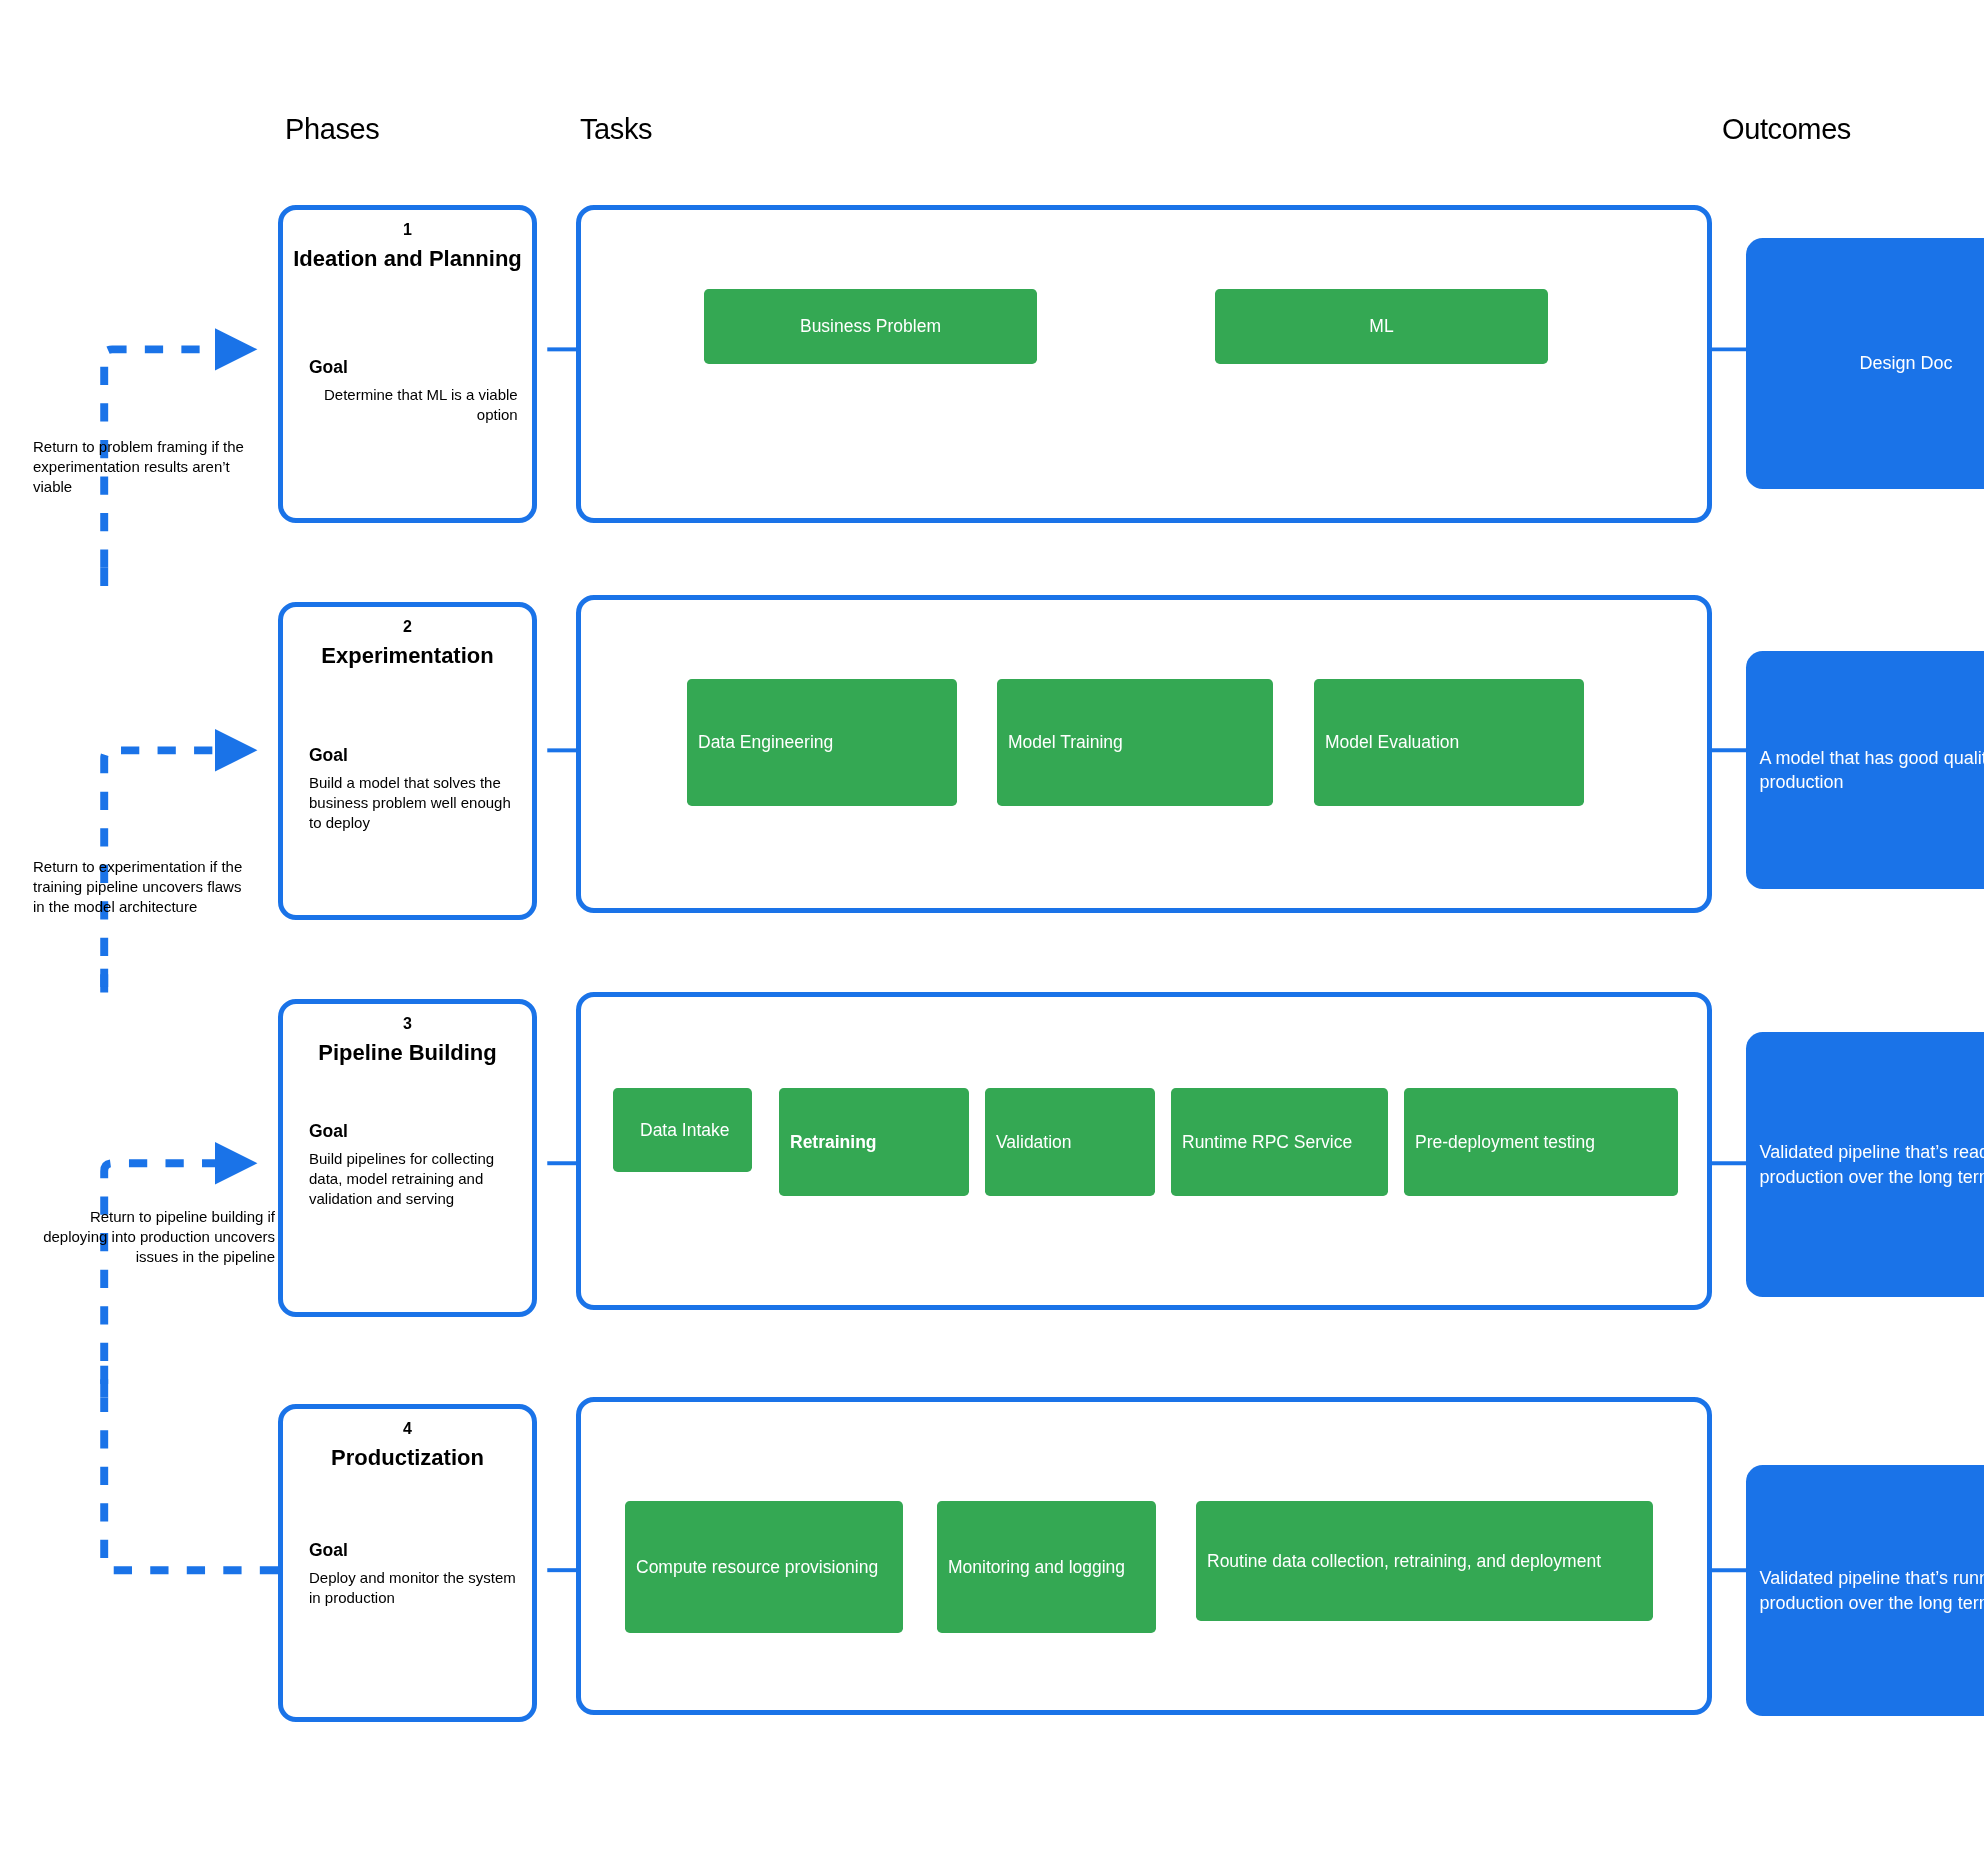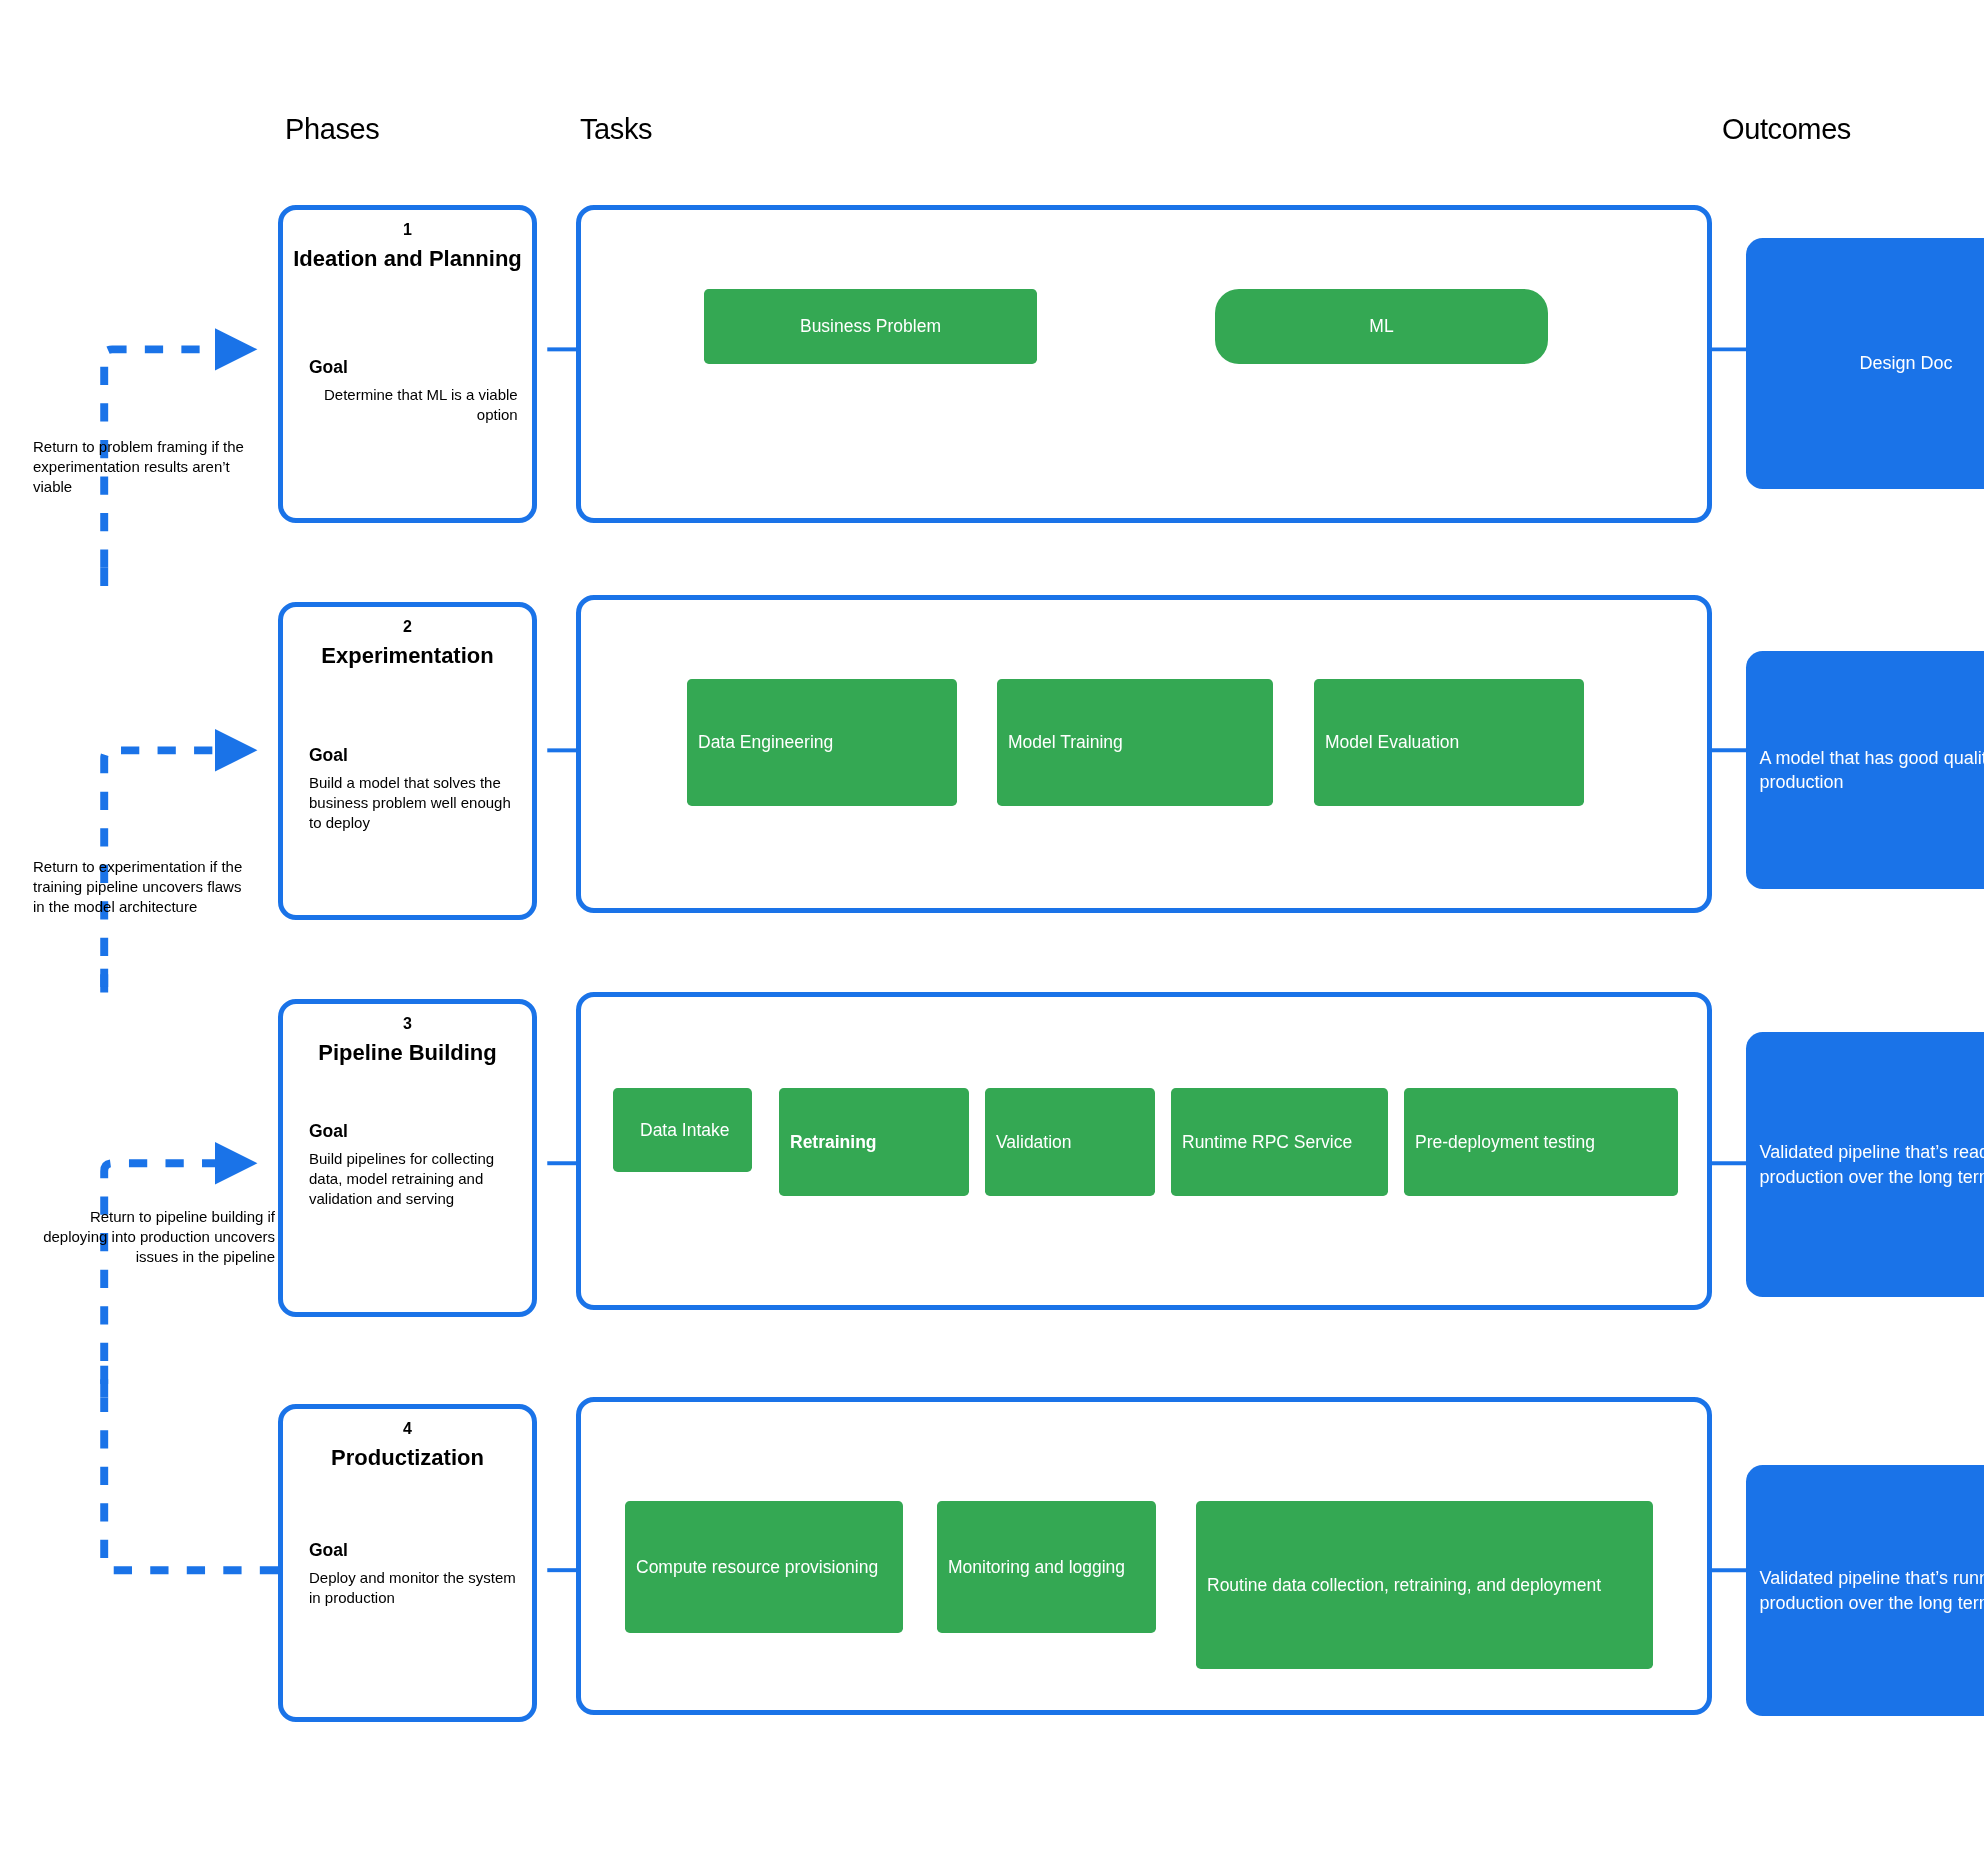--- a/index.html
+++ b/index.html
@@ -124,21 +124,21 @@
   <div class="phase-num">1</div>
   <div class="phase-title">Ideation and Planning</div>
   <div class="phase-goal-label" style="top:147px;">Goal</div>
   <div class="phase-goal-text" style="top:175px;text-align:right;">Determine that ML is a viable option</div>
 </div>
 
 <div class="tasks-panel" style="left:576px;top:205px;width:1136px;height:318px;">
   <div class="task-box center" style="left:123px;top:79px;width:333px;height:75px;">
     <span class="t-label">Business Problem</span>
   </div>
-  <div class="task-box center" style="left:634px;top:79px;width:333px;height:75px;border-radius:24px;">
+  <div class="task-box center" style="left:634px;top:79px;width:333px;height:75px;">
     <span class="t-label">ML</span>
   </div>
 </div>
 
 <div class="outcome-box center" style="left:1746px;top:238px;width:320px;height:251px;">
   <span class="o-label">Design Doc</span>
 </div>
 
 <div class="phase-card" style="left:278px;top:602px;width:259px;height:318px;">
   <div class="phase-num">2</div>
@@ -199,21 +199,21 @@
   <div class="phase-goal-text" style="top:159px;">Deploy and monitor the system in production</div>
 </div>
 
 <div class="tasks-panel" style="left:576px;top:1397px;width:1136px;height:318px;">
   <div class="task-box left" style="left:44px;top:99px;width:278px;height:132px;">
     <span class="t-label">Compute  resource provisioning</span>
   </div>
   <div class="task-box left" style="left:356px;top:99px;width:219px;height:132px;">
     <span class="t-label">Monitoring and logging</span>
   </div>
-  <div class="task-box left" style="left:615px;top:99px;width:457px;height:168px;">
+  <div class="task-box left" style="left:615px;top:99px;width:457px;height:120px;">
     <span class="t-label">Routine data collection, retraining, and deployment</span>
   </div>
 </div>
 
 <div class="outcome-box left" style="left:1746px;top:1465px;width:320px;height:251px;">
   <span class="o-label">Validated pipeline that’s running in production over the long term</span>
 </div>
 
 <div class="annotation" style="left:33px;top:437px;width:222px;">Return to problem framing if the experimentation results aren’t viable</div>
 <div class="annotation" style="left:33px;top:857px;width:222px;">Return to experimentation if the training pipeline uncovers flaws in the model architecture</div>

